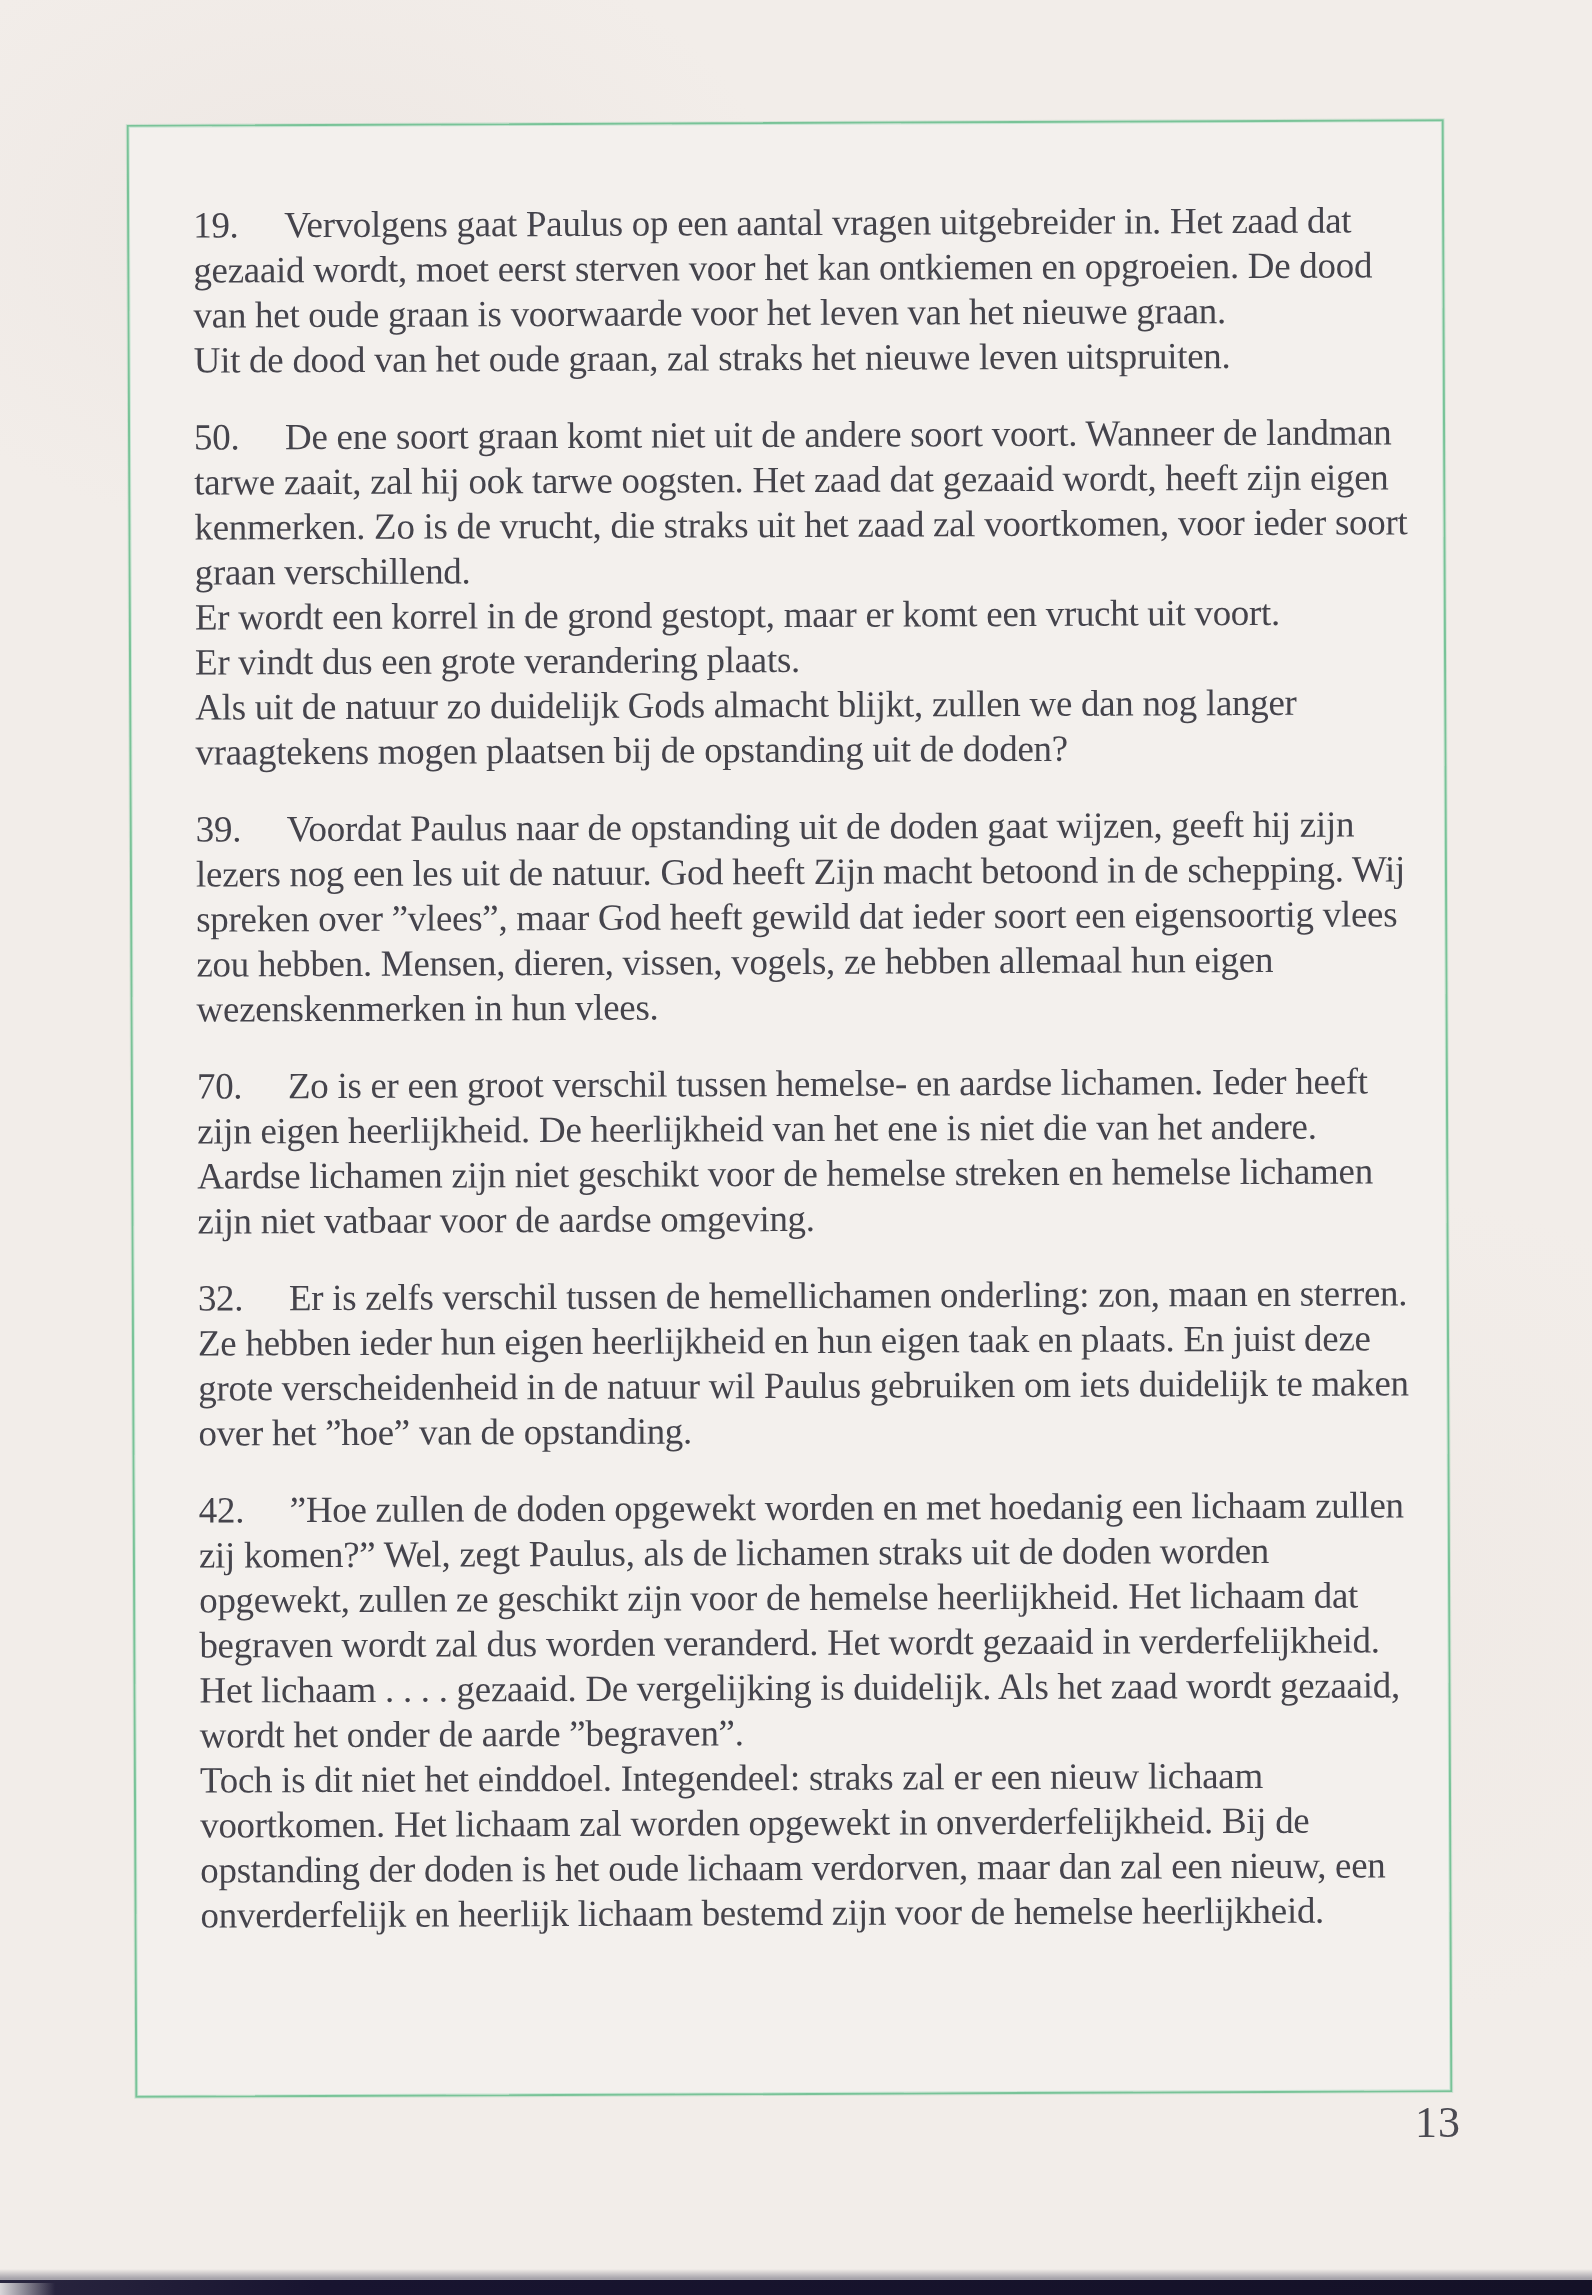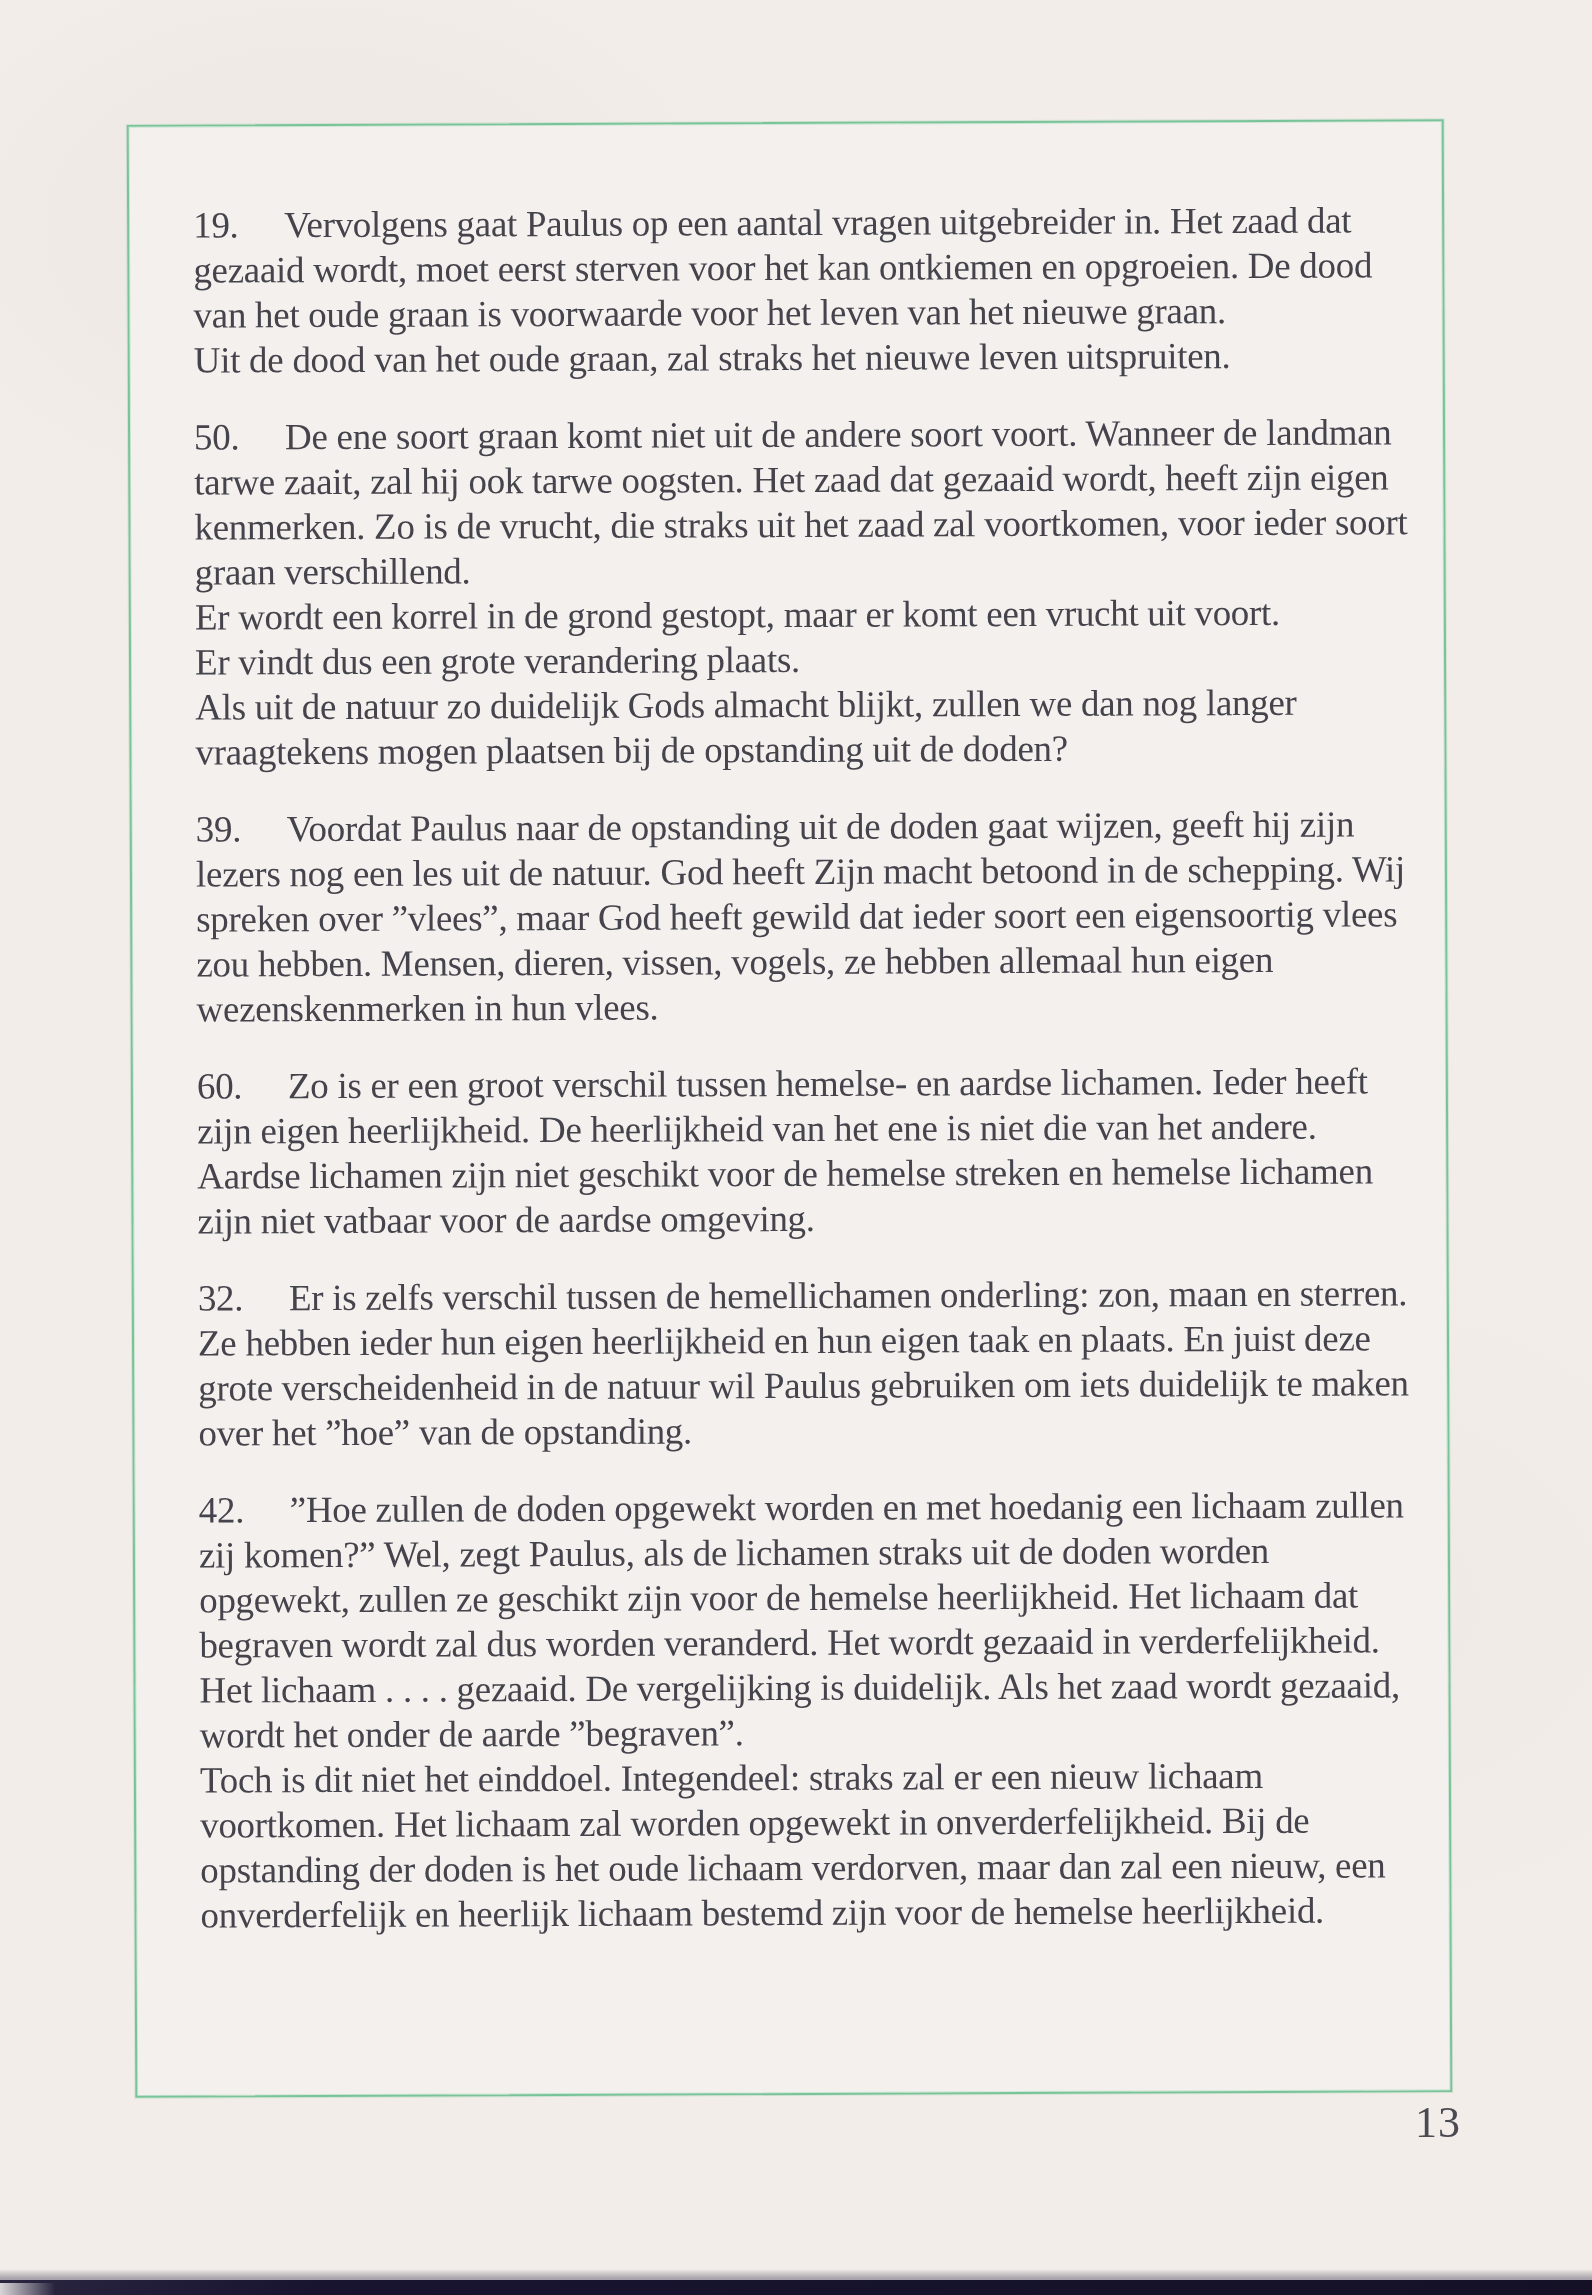--- a/index.html
+++ b/index.html
@@ -94,21 +94,21 @@
 
   <div class="frame">
     <div class="textblock">
       <p class="para"><span class="pnum">19.</span><span class="ptext">Vervolgens gaat Paulus op een aantal vragen uitgebreider in. Het zaad dat gezaaid wordt, moet eerst sterven voor het kan ontkiemen en opgroeien. De dood van het oude graan is voorwaarde voor het leven van het nieuwe graan.
 Uit de dood van het oude graan, zal straks het nieuwe leven uitspruiten.</span></p>
       <p class="para"><span class="pnum">50.</span><span class="ptext">De ene soort graan komt niet uit de andere soort voort. Wanneer de landman tarwe zaait, zal hij ook tarwe oogsten. Het zaad dat gezaaid wordt, heeft zijn eigen kenmerken. Zo is de vrucht, die straks uit het zaad zal voortkomen, voor ieder soort graan verschillend.
 Er wordt een korrel in de grond gestopt, maar er komt een vrucht uit voort.
 Er vindt dus een grote verandering plaats.
 Als uit de natuur zo duidelijk Gods almacht blijkt, zullen we dan nog langer vraagtekens mogen plaatsen bij de opstanding uit de doden?</span></p>
       <p class="para"><span class="pnum">39.</span><span class="ptext">Voordat Paulus naar de opstanding uit de doden gaat wijzen, geeft hij zijn lezers nog een les uit de natuur. God heeft Zijn macht betoond in de schepping. Wij spreken over ”vlees”, maar God heeft gewild dat ieder soort een eigensoortig vlees zou hebben. Mensen, dieren, vissen, vogels, ze hebben allemaal hun eigen wezenskenmerken in hun vlees.</span></p>
-      <p class="para"><span class="pnum">60.</span><span class="ptext">Zo is er een groot verschil tussen hemelse- en aardse lichamen. Ieder heeft zijn eigen heerlijkheid. De heerlijkheid van het ene is niet die van het andere. Aardse lichamen zijn niet geschikt voor de hemelse streken en hemelse lichamen zijn niet vatbaar voor de aardse omgeving.</span></p>
+      <p class="para"><span class="pnum">70.</span><span class="ptext">Zo is er een groot verschil tussen hemelse- en aardse lichamen. Ieder heeft zijn eigen heerlijkheid. De heerlijkheid van het ene is niet die van het andere. Aardse lichamen zijn niet geschikt voor de hemelse streken en hemelse lichamen zijn niet vatbaar voor de aardse omgeving.</span></p>
       <p class="para"><span class="pnum">32.</span><span class="ptext">Er is zelfs verschil tussen de hemellichamen onderling: zon, maan en sterren. Ze hebben ieder hun eigen heerlijkheid en hun eigen taak en plaats. En juist deze grote verscheidenheid in de natuur wil Paulus gebruiken om iets duidelijk te maken over het ”hoe” van de opstanding.</span></p>
       <p class="para"><span class="pnum">42.</span><span class="ptext">”Hoe zullen de doden opgewekt worden en met hoedanig een lichaam zullen zij komen?” Wel, zegt Paulus, als de lichamen straks uit de doden worden opgewekt, zullen ze geschikt zijn voor de hemelse heerlijkheid. Het lichaam dat begraven wordt zal dus worden veranderd. Het wordt gezaaid in verderfelijkheid. Het lichaam . . . . gezaaid. De vergelijking is duidelijk. Als het zaad wordt gezaaid, wordt het onder de aarde ”begraven”.
 Toch is dit niet het einddoel. Integendeel: straks zal er een nieuw lichaam voortkomen. Het lichaam zal worden opgewekt in onverderfelijkheid. Bij de opstanding der doden is het oude lichaam verdorven, maar dan zal een nieuw, een onverderfelijk en heerlijk lichaam bestemd zijn voor de hemelse heerlijkheid.</span></p>
     </div>
   </div>
 
   <div class="pageno">13</div>
 
   <div class="edge-gray"></div>
   <div class="edge-dark"></div>

